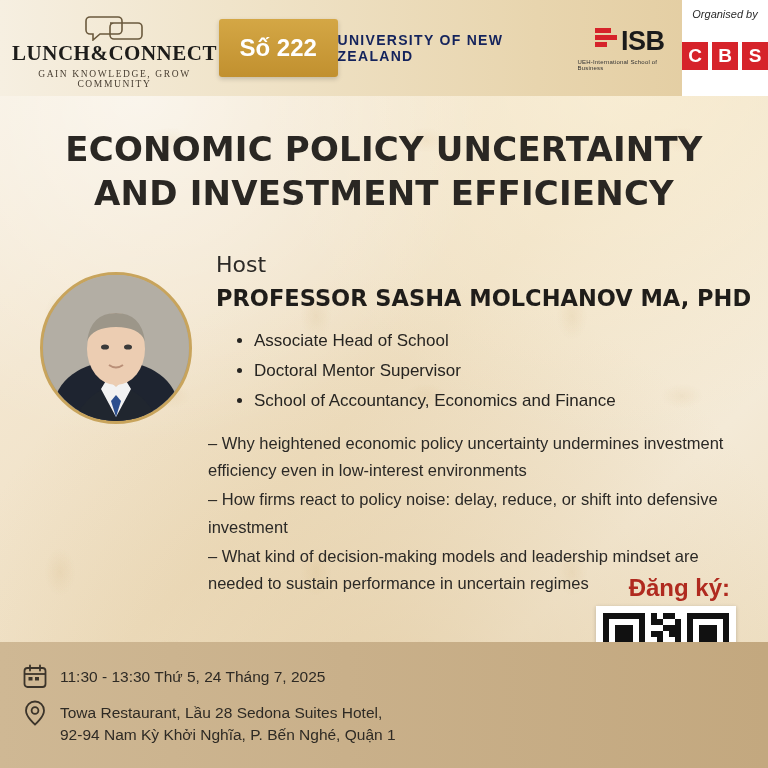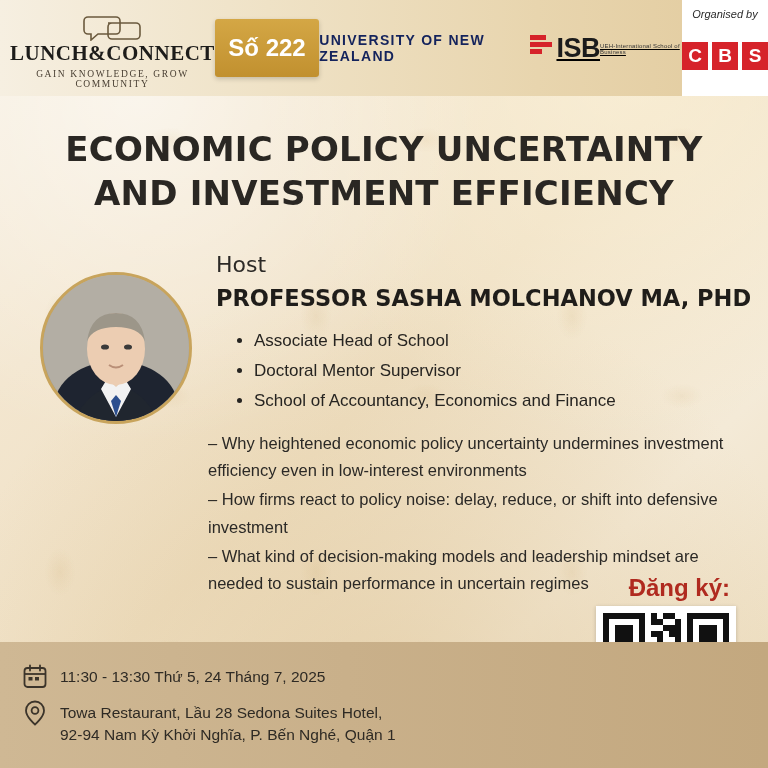--- a/index.html
+++ b/index.html
@@ -47,21 +47,21 @@
     font-size: 24px; font-weight: bold; box-shadow: 0 2px 5px rgba(0,0,0,0.18);
   }
   .massey { display: flex; flex-direction: column; align-items: center; gap: 2px; }
   .massey-row { display: flex; align-items: center; gap: 7px; }
   .massey-crest { width: 34px; height: 40px; }
   .massey-texts { display: flex; align-items: stretch; gap: 7px; }
   .massey-left { font-size: 9.5px; font-weight: bold; color: #14235c; line-height: 1.25; letter-spacing: .2px;}
   .massey-divider { width: 1px; background: #14235c; }
   .massey-right { font-size: 11px; font-weight: bold; color: #14235c; line-height: 1.2; }
   .massey-bottom { font-size: 14px; color: #14235c; letter-spacing: 1.3px; font-weight: bold; }
-  .isb { display: flex; align-items: center; text-decoration: underline; }
+  .isb { display: flex; flex-direction: column; align-items: center; }
   .isb-row { display: flex; align-items: center; gap: 4px; }
   .isb-mark { width: 22px; height: 26px; position: relative; }
   .isb-mark i { position: absolute; background: #d6232a; display: block; }
   .isb-text { font-size: 27px; font-weight: bold; color: #1b1b1b; letter-spacing: -0.5px; }
   .isb-sub { font-size: 6px; color: #333; letter-spacing: .2px; margin-top: 2px; }
   .cbs-wrap { position: relative; width: 88px; height: 96px; background: #fff; display:flex; flex-direction: column; align-items:center; justify-content:center; }
   .cbs-org { position:absolute; top: 8px; left: 0; right:0; text-align:center; font-size: 11px; font-style: italic; color: #2b2b2b; }
   .cbs-boxes { display: flex; gap: 4px; margin-top: 16px; }
   .cbs-boxes span { width: 26px; height: 28px; background: #d6232a; color: #fff; font-weight: bold; font-size: 19px; display:flex; align-items:center; justify-content:center; }
 

